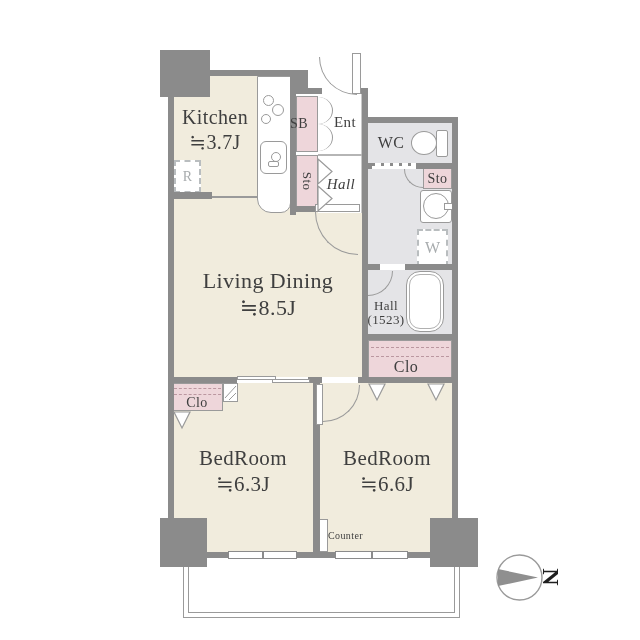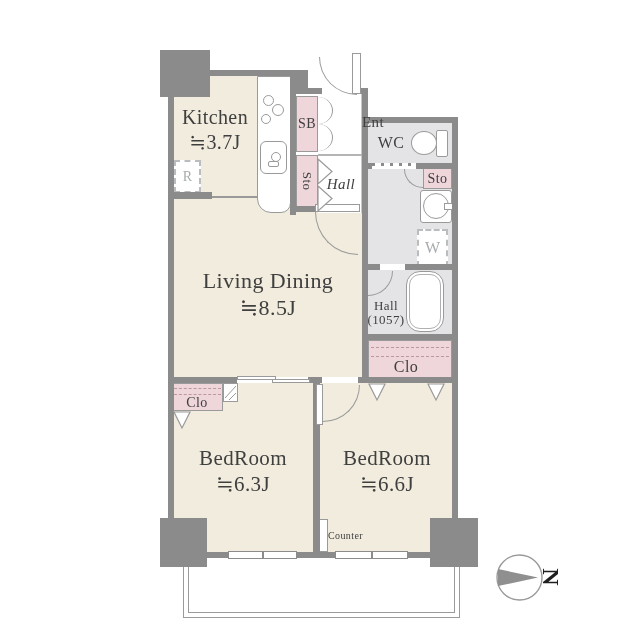--- a/index.html
+++ b/index.html
@@ -154,25 +154,25 @@
     <span>BedRoom</span>
     <span>≒6.3J</span>
   </div>
   <div class="lbl" style="left:327px;top:444px;width:120px;height:54px;font-size:21px;">
     <span>BedRoom</span>
     <span>≒6.6J</span>
   </div>
   <div class="lbl" style="left:374px;top:134px;width:34px;height:18px;font-size:16px;">WC</div>
   <div class="lbl" style="left:364px;top:298px;width:44px;height:30px;font-size:13px;line-height:1.1;">
     <span>Hall</span>
-    <span>(1057)</span>
+    <span>(1523)</span>
   </div>
   <div class="lbl" style="left:324px;top:176px;width:34px;height:17px;font-size:15px;font-style:italic;">Hall</div>
-  <div class="lbl" style="left:329px;top:114px;width:32px;height:17px;font-size:15px;margin-left:28px;">Ent</div>
-  <div class="lbl" style="left:295px;top:115px;width:24px;height:17px;font-size:14px;">SB</div>
+  <div class="lbl" style="left:329px;top:114px;width:32px;height:17px;font-size:15px;">Ent</div>
+  <div class="lbl" style="left:287px;top:115px;width:24px;height:17px;font-size:14px;">SB</div>
   <div class="lbl" style="left:296px;top:155px;width:22px;height:52px;font-size:13px;">
     <span style="transform:rotate(90deg);display:inline-block;">Sto</span>
   </div>
   <div class="lbl" style="left:423px;top:169px;width:29px;height:19px;font-size:14px;">Sto</div>
   <div class="lbl" style="left:386px;top:358px;width:40px;height:18px;font-size:16px;">Clo</div>
   <div class="lbl" style="left:181px;top:395px;width:32px;height:15px;font-size:14px;">Clo</div>
   <div class="lbl" style="left:328px;top:529px;width:48px;height:15px;font-size:10px;justify-content:flex-start;flex-direction:row;">Counter</div>
   <div class="lbl" style="left:538px;top:562px;width:26px;height:30px;font-size:24px;font-weight:600;color:#1f1f1f;transform:rotate(90deg);">N</div>
 
 </div>

